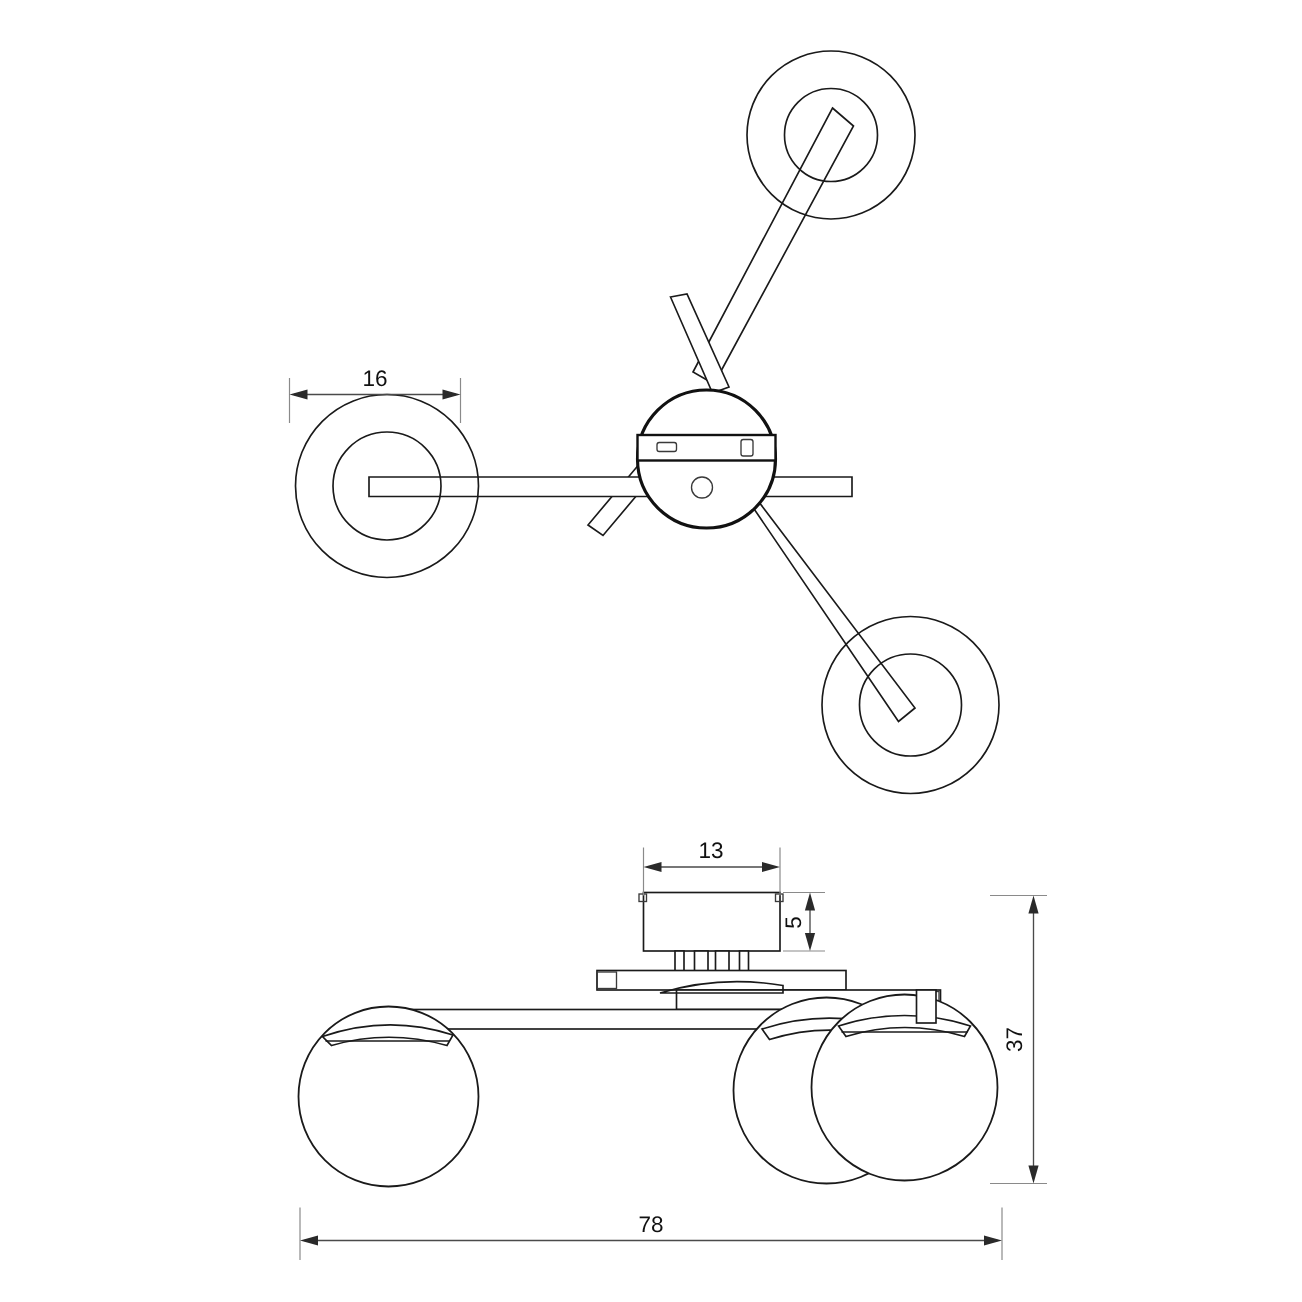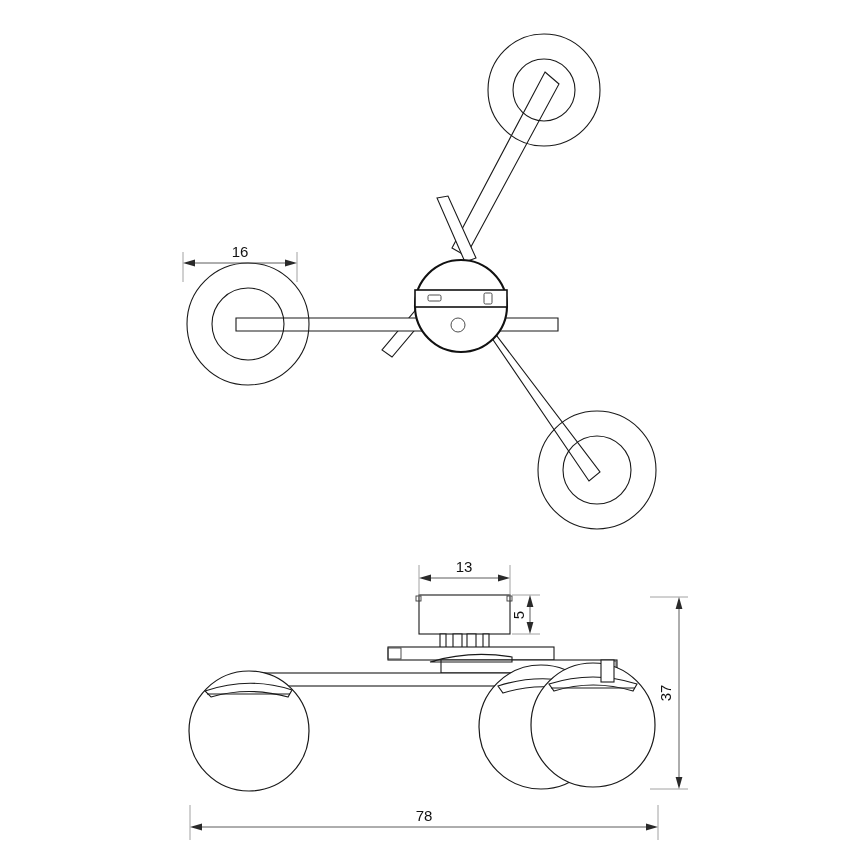--- a/index.html
+++ b/index.html
@@ -1,18 +1,18 @@
 <!DOCTYPE html>
 <html><head>
 <meta charset="utf-8">
 <style>
   html,body{margin:0;padding:0;background:#ffffff;}
   body{width:868px;height:868px;overflow:hidden;
        font-family:"Liberation Sans", sans-serif;}
-  #stage{position:relative;width:788px;height:868px;background:#fff;}
+  #stage{position:relative;width:788px;height:868px;background:#fff;padding-left:10px;}
   svg{display:block;}
   .ln{fill:none;stroke:#1a1a1a;stroke-width:1.1;}
   .ln-thin{fill:none;stroke:#3a3a3a;stroke-width:0.9;}
   .ln-hub{fill:#ffffff;stroke:#111;stroke-width:2.1;}
   .ln-band{fill:#ffffff;stroke:#111;stroke-width:1.6;}
   .arm{fill:#ffffff;stroke:#1a1a1a;stroke-width:1.1;}
   .globe{fill:#ffffff;stroke:#1a1a1a;stroke-width:1.2;}
   .dimline{stroke:#4a4a4a;stroke-width:0.9;fill:none;}
   .extline{stroke:#8a8a8a;stroke-width:0.8;fill:none;}
   .dimtext{font-family:"Liberation Sans", sans-serif;font-size:15px;fill:#111;}

